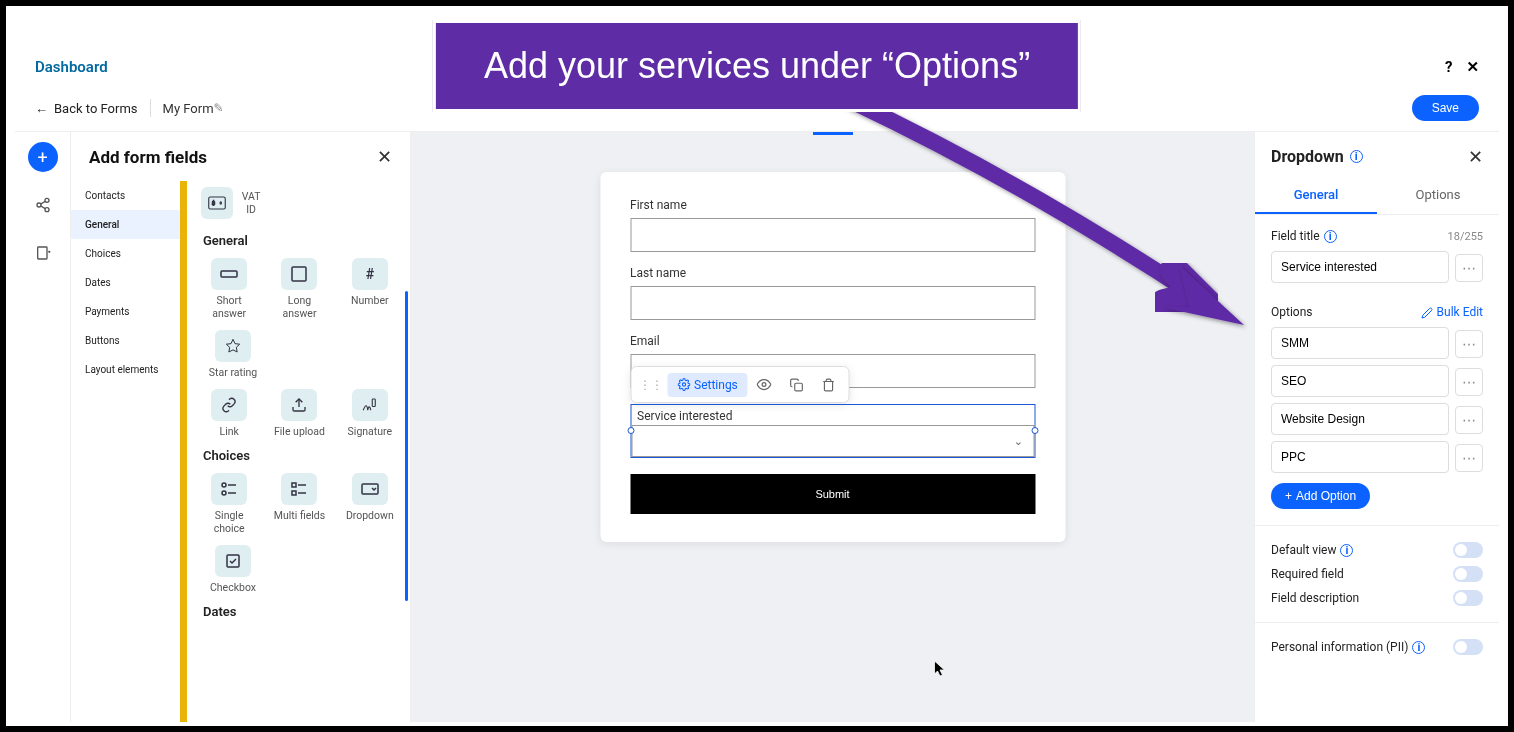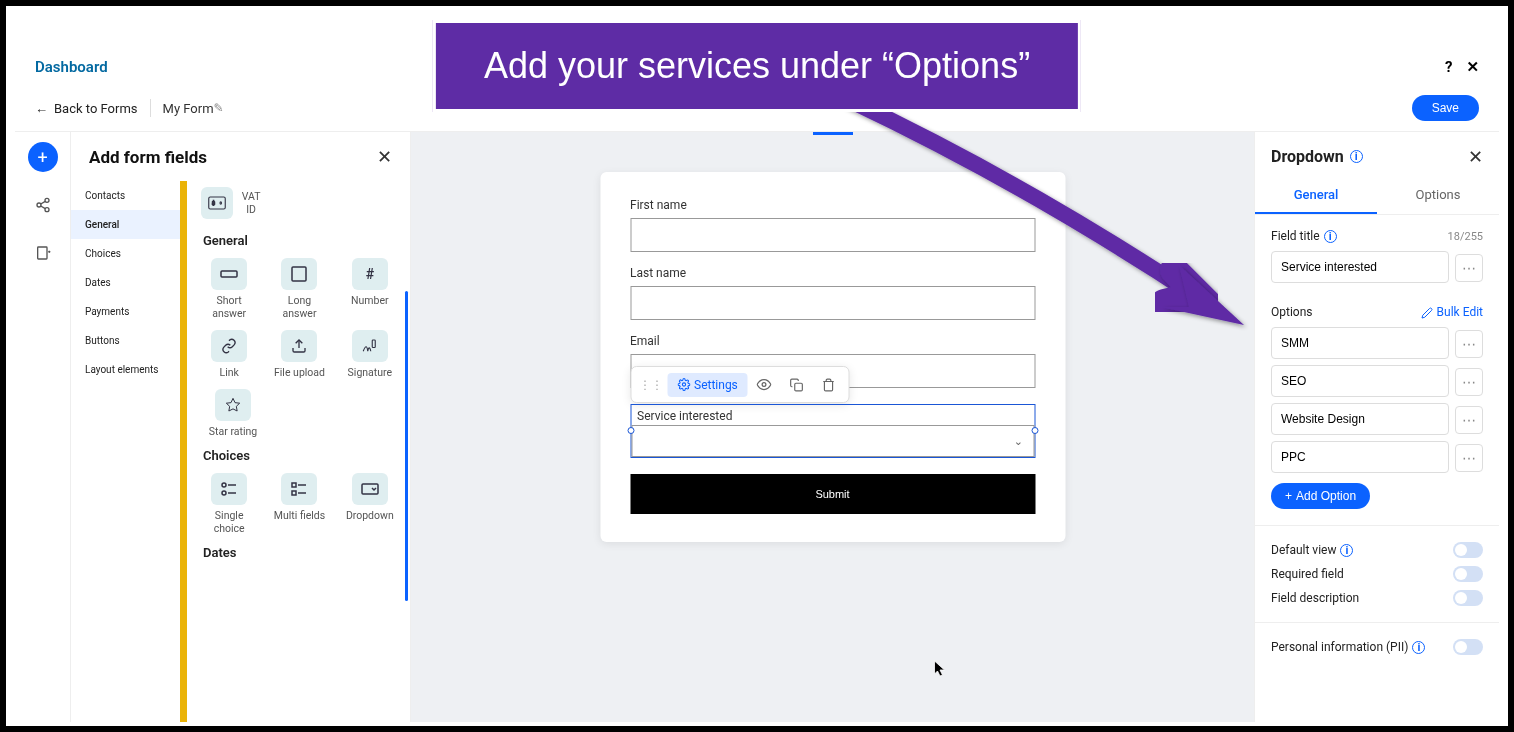--- a/index.html
+++ b/index.html
@@ -185,20 +185,30 @@
                 <div class="fg-label">Long answer</div>
               </div>
             <div class="fg-item">
                 <div class="fg-icon" style="font-weight:600">#</div>
                 <div class="fg-label">Number</div>
               </div>
           </div>
           <div class="fg-row">
             <div class="fg-item">
                 <div class="fg-icon">
+                  <svg width="16" height="16" viewBox="0 0 24 24" fill="none" stroke="#334" stroke-width="1.5">
+                    <polygon points="12 2 15 8.5 22 9.3 17 14 18.2 21 12 17.8 5.8 21 7 14 2 9.3 9 8.5 12 2"></polygon>
+                  </svg>
+                </div>
+                <div class="fg-label">Star rating</div>
+              </div>
+          </div>
+          <div class="fg-row">
+            <div class="fg-item">
+                <div class="fg-icon">
                   <svg width="16" height="16" viewBox="0 0 24 24" fill="none" stroke="#334" stroke-width="2">
                     <path d="M10 13a5 5 0 0 0 7 0l3-3a5 5 0 0 0-7-7l-1 1"></path>
                     <path d="M14 11a5 5 0 0 0-7 0l-3 3a5 5 0 0 0 7 7l1-1"></path>
                   </svg>
                 </div>
                 <div class="fg-label">Link</div>
               </div>
             <div class="fg-item">
                 <div class="fg-icon">
                   <svg width="16" height="16" viewBox="0 0 24 24" fill="none" stroke="#334" stroke-width="2">
@@ -210,30 +220,20 @@
                 <div class="fg-label">File upload</div>
               </div>
             <div class="fg-item">
                 <div class="fg-icon">
                   <svg width="18" height="16" viewBox="0 0 24 20" fill="none" stroke="#334" stroke-width="1.5">
                     <path d="M3 17c3-8 5-8 6 0 1-6 3-6 4 0"></path>
                     <rect x="15" y="2" width="4" height="10" rx="1"></rect>
                   </svg>
                 </div>
                 <div class="fg-label">Signature</div>
-              </div>
-          </div>
-          <div class="fg-row">
-            <div class="fg-item">
-                <div class="fg-icon">
-                  <svg width="16" height="16" viewBox="0 0 24 24" fill="none" stroke="#334" stroke-width="1.5">
-                    <polygon points="12 2 15 8.5 22 9.3 17 14 18.2 21 12 17.8 5.8 21 7 14 2 9.3 9 8.5 12 2"></polygon>
-                  </svg>
-                </div>
-                <div class="fg-label">Star rating</div>
               </div>
           </div>
           <div class="fg-section">Choices</div>
           <div class="fg-row">
             <div class="fg-item">
                 <div class="fg-icon">
                   <svg width="16" height="14" viewBox="0 0 16 14" fill="none" stroke="#334" stroke-width="1.5">
                     <circle cx="3" cy="3" r="2"></circle>
                     <line x1="7" y1="3" x2="15" y2="3"></line>
                     <circle cx="3" cy="11" r="2"></circle>
@@ -254,20 +254,31 @@
                 <div class="fg-label">Multi fields</div>
               </div>
             <div class="fg-item">
                 <div class="fg-icon">
                   <svg width="18" height="12" viewBox="0 0 18 12" fill="none" stroke="#334" stroke-width="1.5">
                     <rect x="1" y="1" width="16" height="10" rx="1"></rect>
                     <polyline points="11 5 13 7 15 5"></polyline>
                   </svg>
                 </div>
                 <div class="fg-label">Dropdown</div>
+              </div>
+          </div>
+          <div class="fg-row">
+            <div class="fg-item">
+                <div class="fg-icon">
+                  <svg width="14" height="14" viewBox="0 0 14 14" fill="none" stroke="#334" stroke-width="1.5">
+                    <rect x="1" y="1" width="12" height="12" rx="1"></rect>
+                    <polyline points="4 7 6 9 10 5"></polyline>
+                  </svg>
+                </div>
+                <div class="fg-label">Checkbox</div>
               </div>
           </div>
           <div class="fg-section">Dates</div>
         </div>
       </div>
     </div>
 
     <div class="canvas">
       <div class="tab-indicator"></div>
       <div class="form-card">

